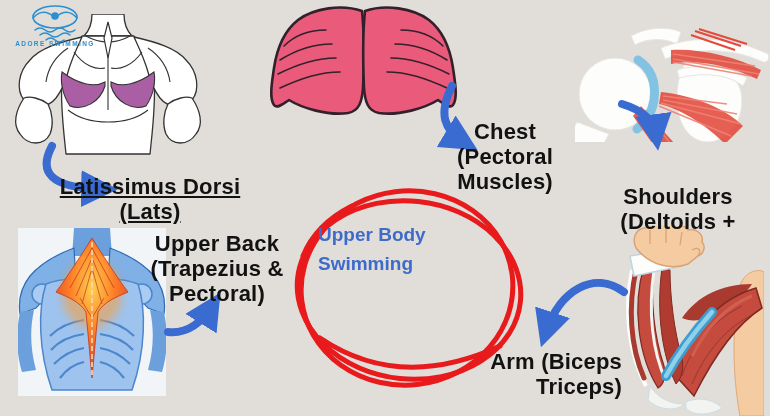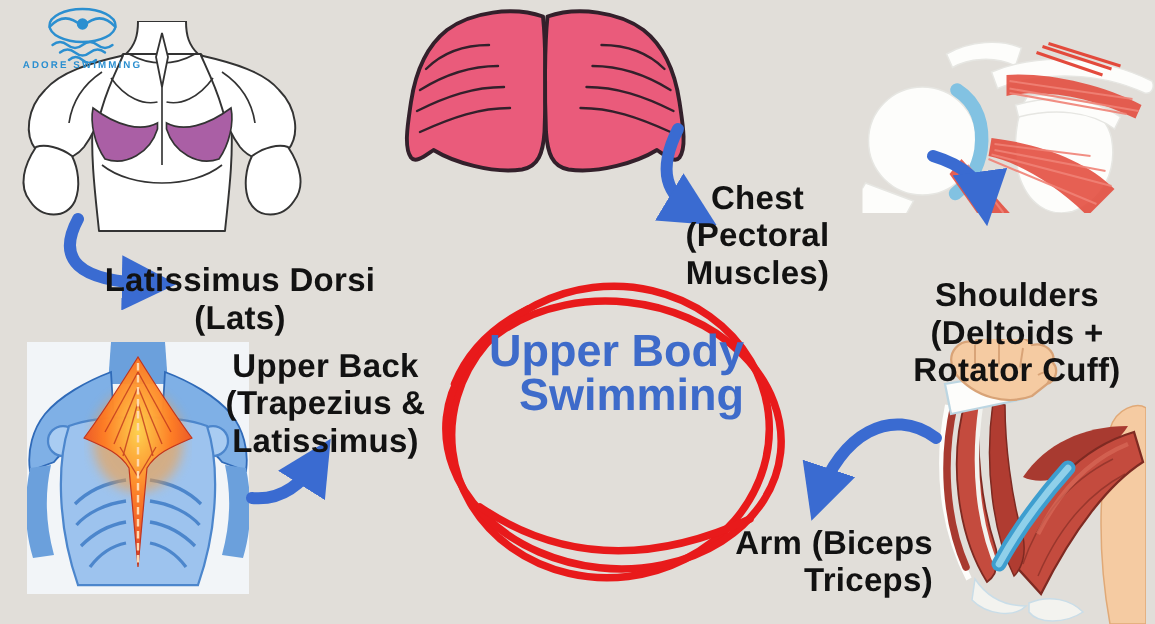--- a/index.html
+++ b/index.html
@@ -18,23 +18,23 @@
     font-size:22px;
     line-height:25px;
     text-align:center;
     letter-spacing:.2px;
   }
   .title{
     position:absolute;
     left:318px;top:220px;width:178px;
     color:#3e6bca;
     font-weight:bold;
-    font-size:30px;
+    font-size:19px;
     line-height:29px;
-    text-align:right;
+    text-align:left;
   }
   .logo{
     position:absolute;left:12px;top:4px;width:86px;
     text-align:center;
   }
   .logo .brand{
     margin-top:-2px;
     font-size:6.5px;
     font-weight:bold;
     letter-spacing:1.4px;
@@ -241,41 +241,40 @@
       </g>
     </svg>
     <div class="brand">ADORE SWIMMING</div>
   </div>
 
   <div class="title">
     <div>Upper Body</div>
     <div>Swimming</div>
   </div>
 
-  <div class="label" style="left:65px;top:174px;width:190px;">
+  <div class="label" style="left:55px;top:174px;width:190px;text-decoration:underline;">
     <div>Latissimus Dorsi</div>
     <div>(Lats)</div>
   </div>
 
   <div class="label" style="left:430px;top:119px;width:150px;">
     <div>Chest</div>
     <div>(Pectoral</div>
     <div>Muscles)</div>
   </div>
 
   <div class="label" style="left:593px;top:144px;width:170px;margin-top:40px;">
     <div>Shoulders</div>
     <div>(Deltoids +</div>
-    <div>Rotator Cuff)</div>
   </div>
 
   <div class="label" style="left:138px;top:231px;width:158px;">
     <div>Upper Back</div>
     <div>(Trapezius &amp;</div>
-    <div>Latissimus)</div>
+    <div>Pectoral)</div>
   </div>
 
   <div class="label" style="left:472px;top:349px;width:150px;text-align:right;">
     <div>Arm (Biceps</div>
     <div>Triceps)</div>
   </div>
 
 </div>
 
 </body></html>

